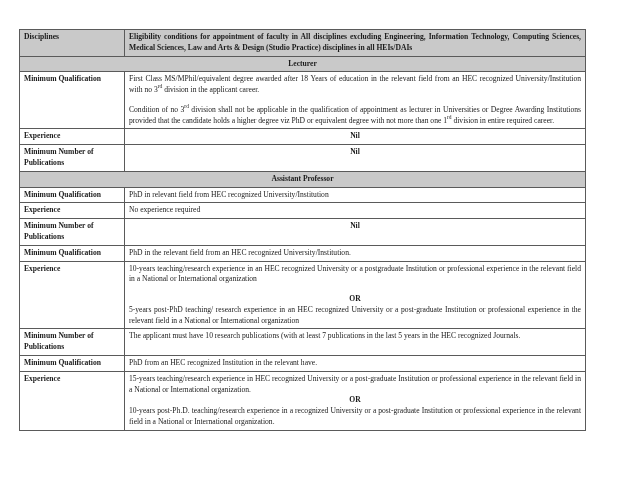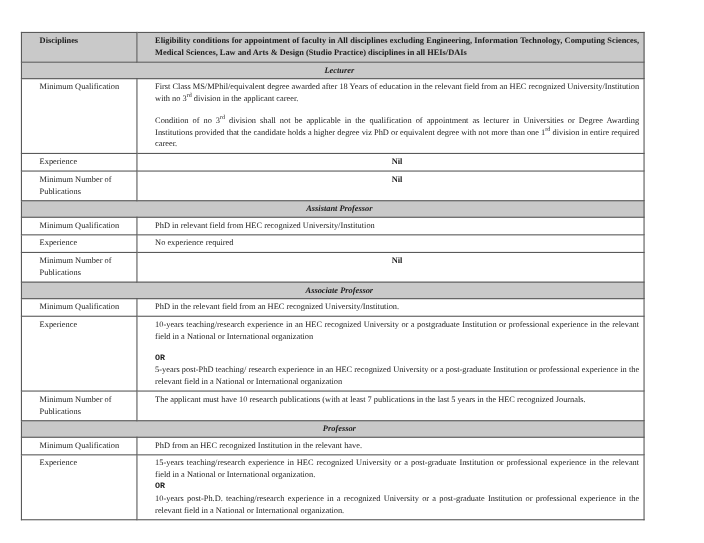--- a/index.html
+++ b/index.html
@@ -27,21 +27,21 @@
   table.criteria {
     width: 566px;
     border-collapse: collapse;
     table-layout: fixed;
     font-size: 7.6px;
     line-height: 1.42;
   }
 
   table.criteria td {
     border: 1px solid #5a5a5a;
-    padding: 2px 4px 2px 16px;
+    padding: 2px 4px 2px 4px;
     vertical-align: top;
   }
 
   col.c-label { width: 105px; }
   col.c-body  { width: 461px; }
 
   
   .hdr td {
     background: #c9c9c9;
     font-weight: bold;
@@ -51,42 +51,40 @@
     text-justify: inter-word;
   }
 
   
   .section td {
     background: #c9c9c9;
     font-weight: bold;
     text-align: center;
     padding-top: 1px;
     padding-bottom: 1px;
-    font-style: italic;
   }
 
   .label-cell {
-    font-weight: normal;
+    font-weight: bold;
   }
 
   .body-cell {
     text-align: justify;
     text-justify: inter-word;
   }
 
   .center-bold {
     text-align: center;
     font-weight: bold;
   }
 
   .or-line {
-    text-align: left;
+    text-align: center;
     font-weight: bold;
     margin: 0;
-    font-family: Liberation Mono, monospace;
   }
 
   .gap {
     height: 9px;
   }
 
   p.para {
     margin: 0;
   }
   p.para + p.para {
@@ -150,23 +148,20 @@
       <tr>
         <td class="label-cell">Experience</td>
         <td class="body-cell">No experience required</td>
       </tr>
 
       <tr>
         <td class="label-cell">Minimum Number of Publications</td>
         <td class="center-bold">Nil</td>
       </tr>
 
-      <tr class="section">
-        <td colspan="2">Associate Professor</td>
-      </tr>
 
       <tr>
         <td class="label-cell">Minimum Qualification</td>
         <td class="body-cell">PhD in the relevant field from an HEC recognized University/Institution.</td>
       </tr>
 
       <tr>
         <td class="label-cell">Experience</td>
         <td class="body-cell">
           <p class="para">10-years teaching/research experience in an HEC recognized University or a postgraduate Institution or professional experience in the relevant field in a National or International organization</p>
@@ -174,23 +169,20 @@
           <p class="or-line">OR</p>
           <p class="para">5-years post-PhD teaching/ research experience in an HEC recognized University or a post-graduate Institution or professional experience in the relevant field in a National or International organization</p>
         </td>
       </tr>
 
       <tr>
         <td class="label-cell">Minimum Number of Publications</td>
         <td class="body-cell">The applicant must have 10 research publications (with at least 7 publications in the last 5 years in the HEC recognized Journals.</td>
       </tr>
 
-      <tr class="section">
-        <td colspan="2">Professor</td>
-      </tr>
 
       <tr>
         <td class="label-cell">Minimum Qualification</td>
         <td class="body-cell">PhD from an HEC recognized Institution in the relevant have.</td>
       </tr>
 
       <tr>
         <td class="label-cell">Experience</td>
         <td class="body-cell">
           <p class="para">15-years teaching/research experience in HEC recognized University or a post-graduate Institution or professional experience in the relevant field in a National or International organization.</p>

